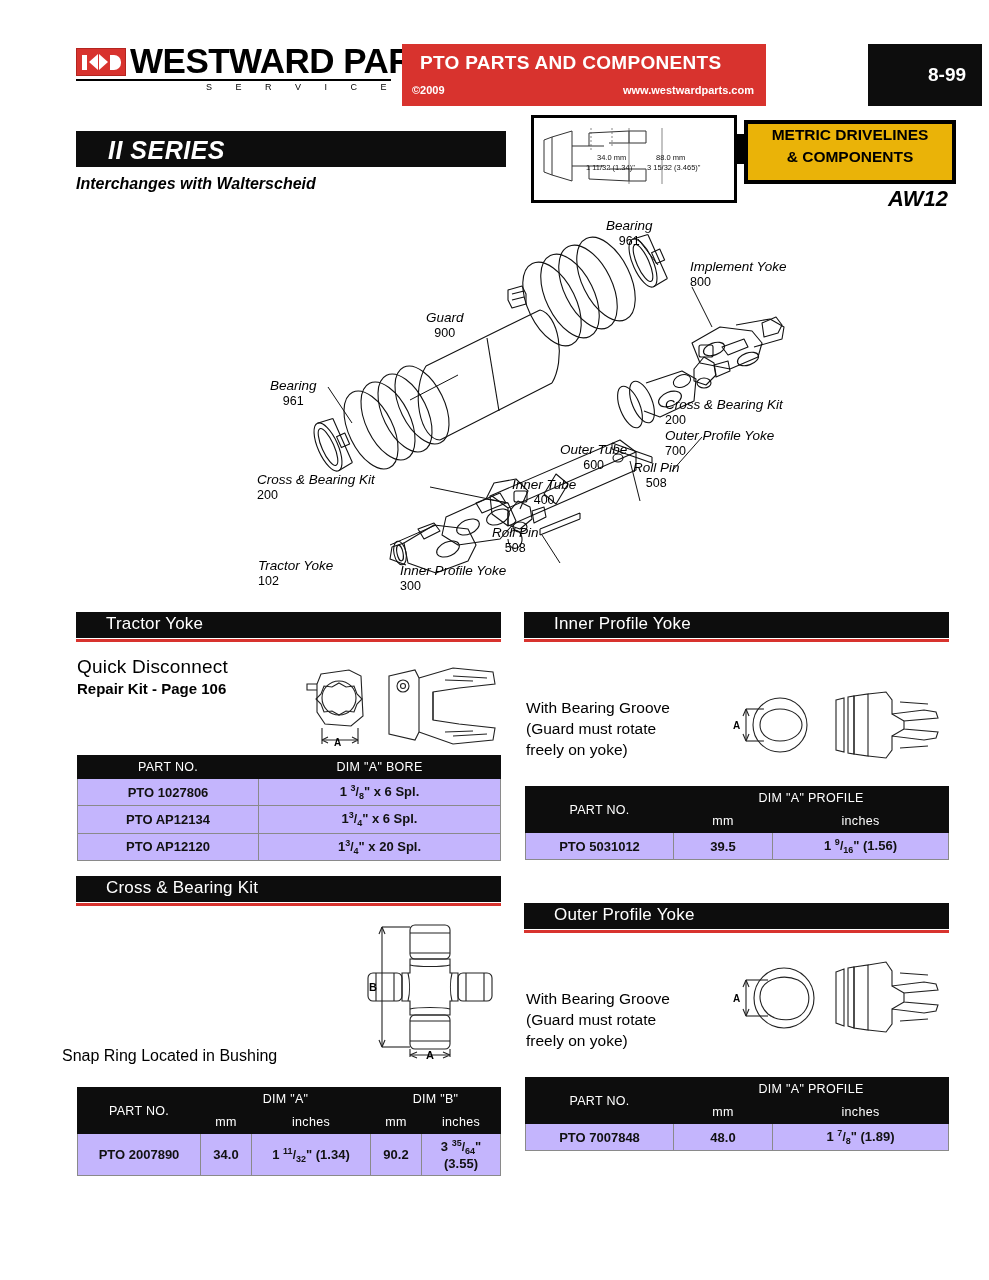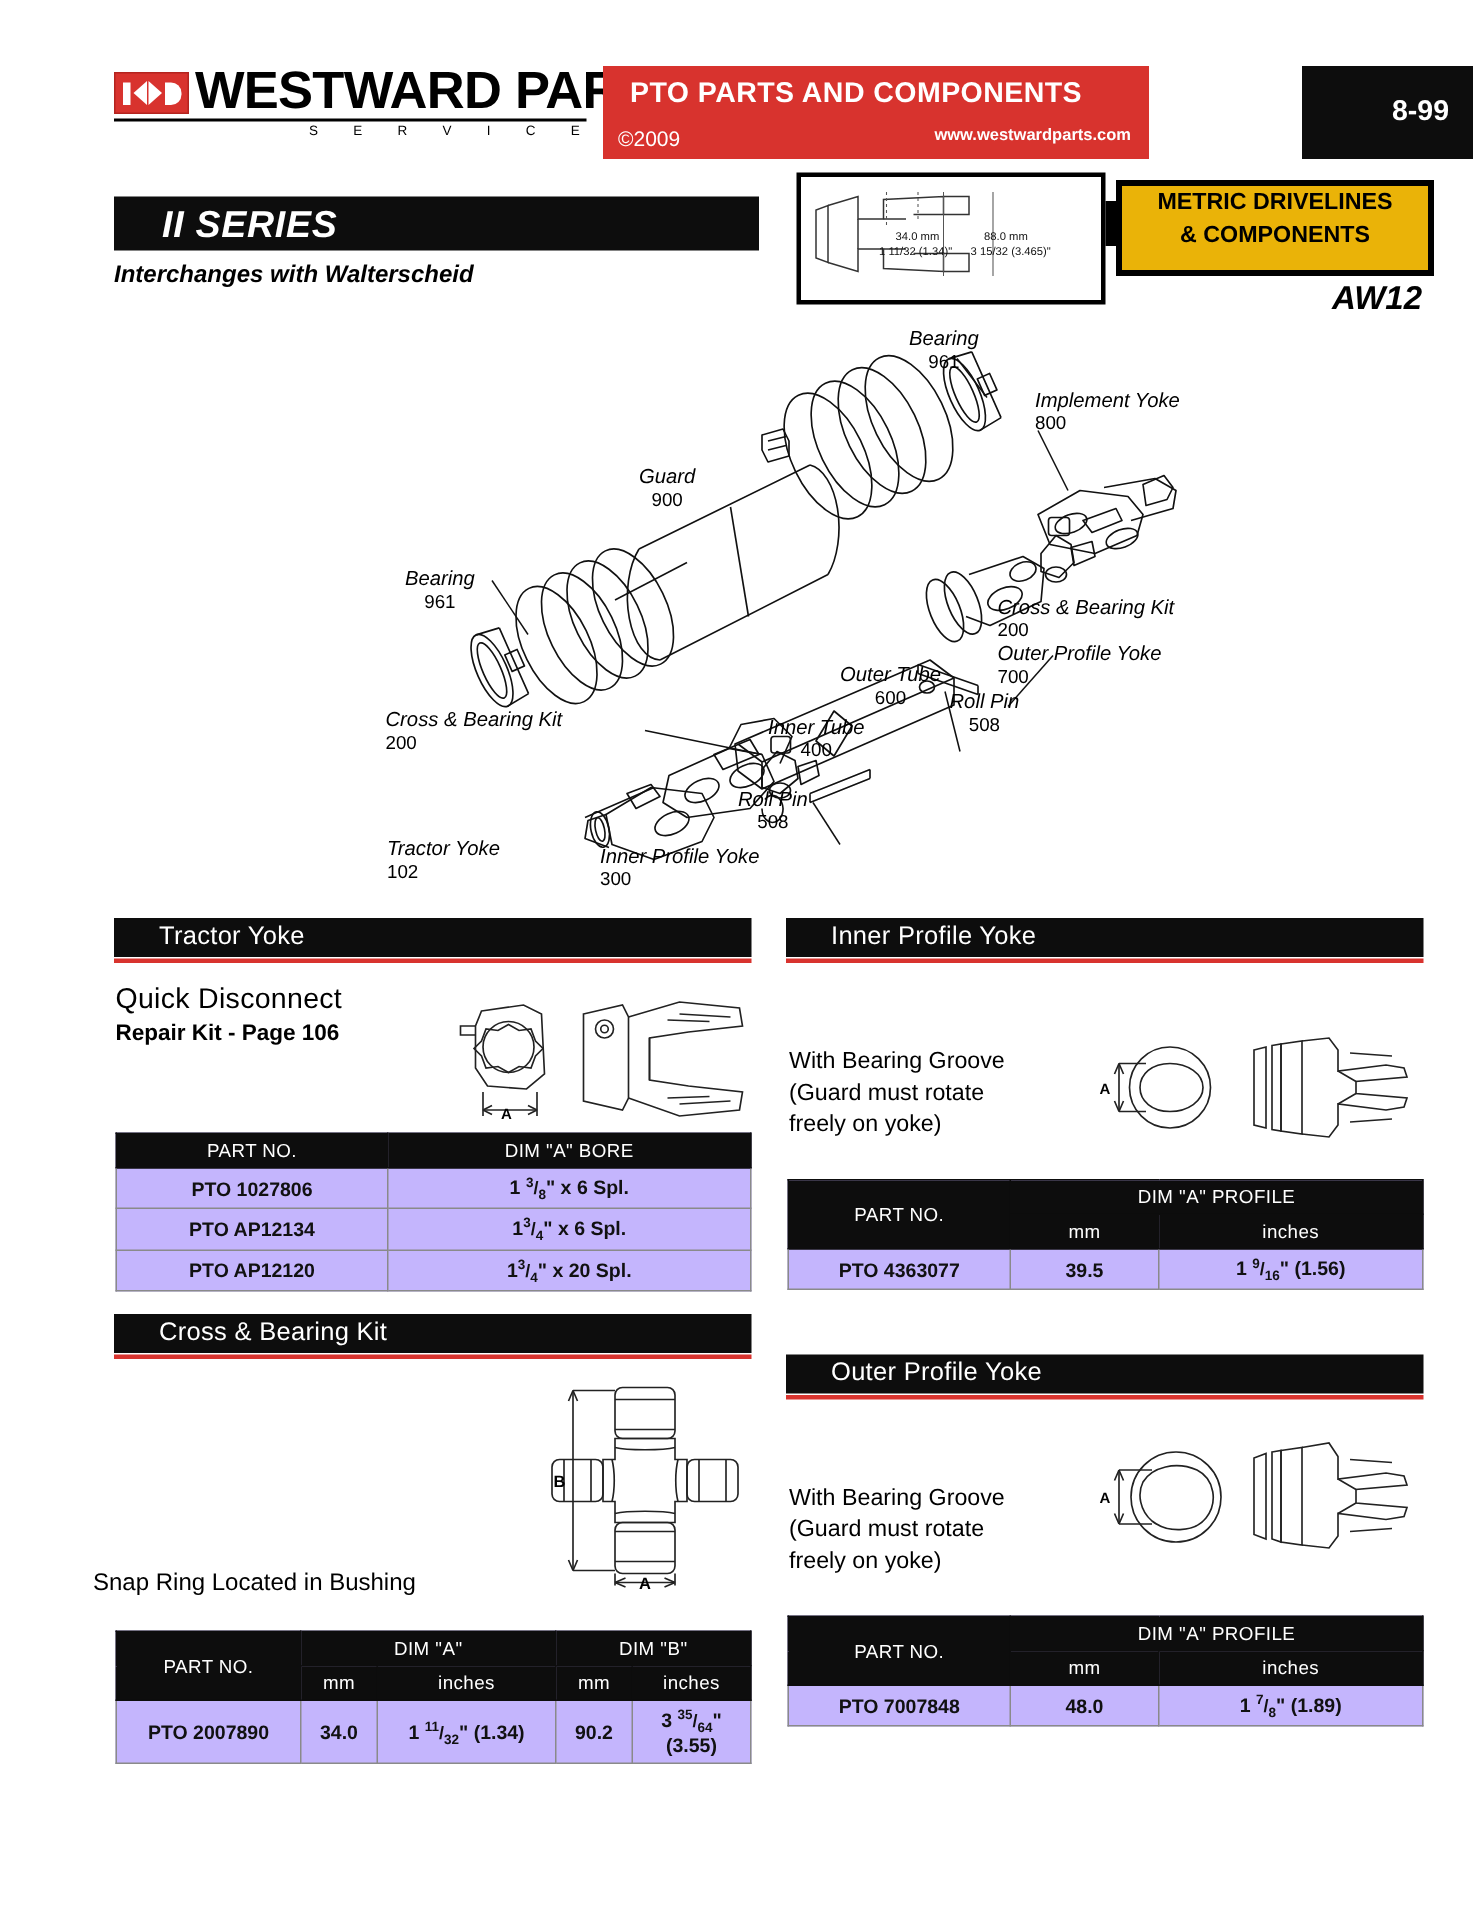--- a/index.html
+++ b/index.html
@@ -15,21 +15,21 @@
   .lm-tri{width:0;height:0;border-top:8px solid transparent;border-bottom:8px solid transparent;border-right:9px solid #fff;}
   .lm-tri2{width:0;height:0;border-top:8px solid transparent;border-bottom:8px solid transparent;border-left:9px solid #fff;margin-left:-1px;}
   .lm-p{width:11px;height:15px;background:#fff;border-radius:0 7px 7px 0;}
   .logo-text{position:absolute;left:54px;top:-5px;font-size:35px;font-weight:bold;letter-spacing:-0.5px;
              font-family:"Liberation Sans",sans-serif;white-space:nowrap;}
   .logo-rule{position:absolute;left:0;top:33px;width:315px;height:2px;background:#000;}
   .logo-sub{position:absolute;left:130px;top:36px;font-size:9px;letter-spacing:10.5px;font-weight:normal;white-space:nowrap;}
 
   .redbar{position:absolute;left:402px;top:44px;width:364px;height:62px;background:#D8332E;}
   .redbar .t1{position:absolute;left:18px;top:8px;color:#fff;font-size:19px;font-weight:bold;letter-spacing:.3px;}
-  .redbar .t2{position:absolute;left:10px;top:40px;color:#fff;font-size:14px;font-weight:normal;text-align:right;}
+  .redbar .t2{position:absolute;left:10px;top:40px;color:#fff;font-size:11px;font-weight:bold;text-align:right;}
   .redbar .t3{position:absolute;right:12px;top:40px;color:#fff;font-size:11px;font-weight:bold;}
   .pagebox{position:absolute;left:868px;top:44px;width:70px;height:62px;background:#0d0d0d;
            display:flex;align-items:center;justify-content:center;padding-left:44px;}
   .pagebox span{color:#fff;font-size:19px;font-weight:bold;}
 
   
   .seriesbar{position:absolute;left:76px;top:131px;width:430px;height:36px;background:#0d0d0d;}
   .seriesbar span{position:absolute;left:32px;top:5px;color:#fff;font-size:25px;font-weight:bold;font-style:italic;letter-spacing:.5px;}
   .interch{position:absolute;left:76px;top:175px;font-size:16px;font-style:italic;font-weight:bold;}
 
@@ -464,21 +464,21 @@
         <th rowspan="2" style="width:143px;">PART NO.</th>
         <th colspan="2">DIM "A" PROFILE</th>
       </tr>
       <tr>
         <th style="width:94px;">mm</th>
         <th>inches</th>
       </tr>
     </thead>
     <tbody>
       <tr>
-        <td>PTO 4363077</td>
+        <td>PTO 5031012</td>
         <td>39.5</td>
         <td><span>1</span>
           <span class="frac"><sup>9</sup>/<sub>16</sub></span><span>" (1.56)</span></td>
       </tr>
     </tbody>
   </table>
 
   <div class="sec-head" style="left:524px;top:903px;width:425px;">
     <span>Outer Profile Yoke</span>
   </div>

